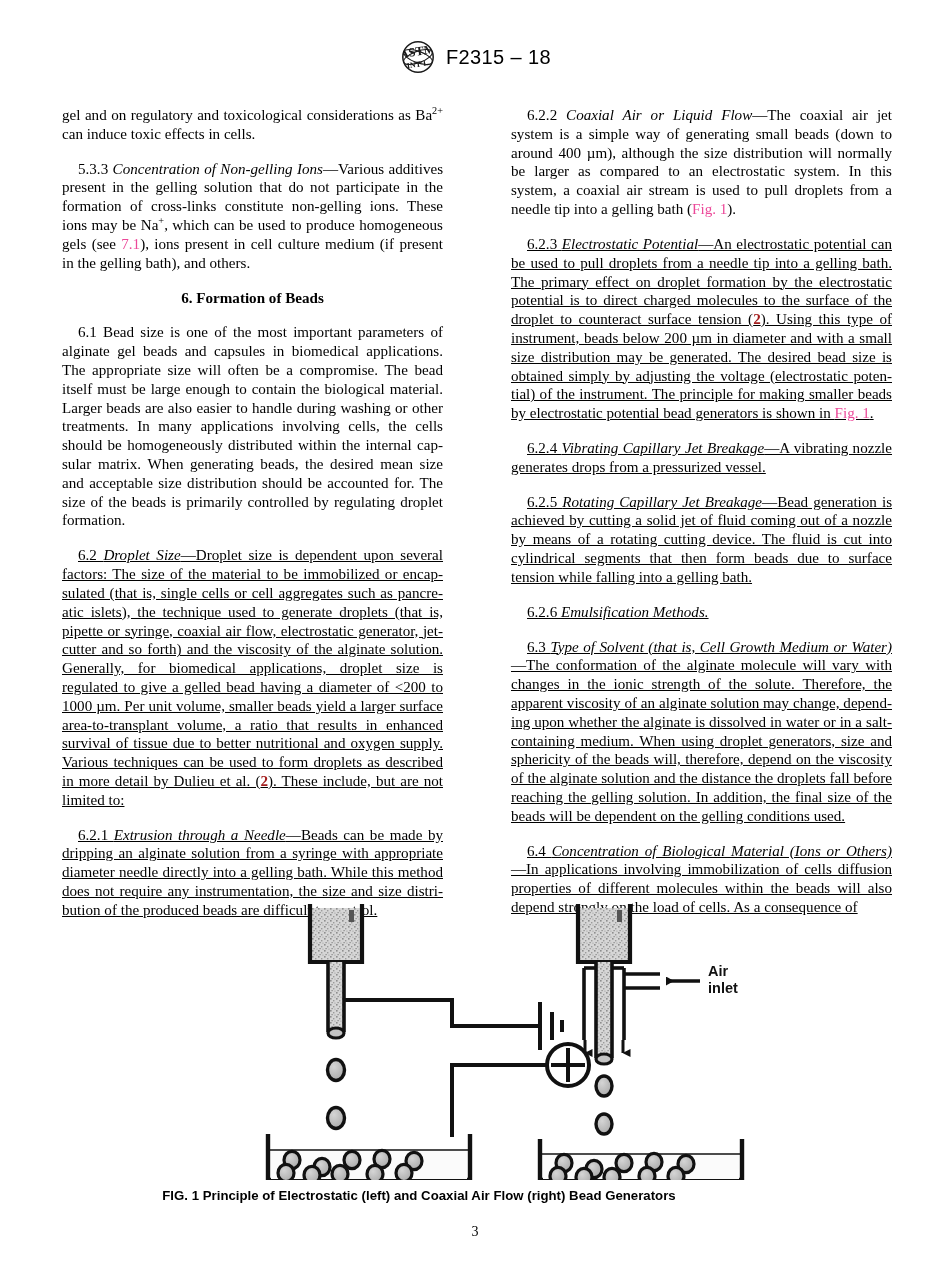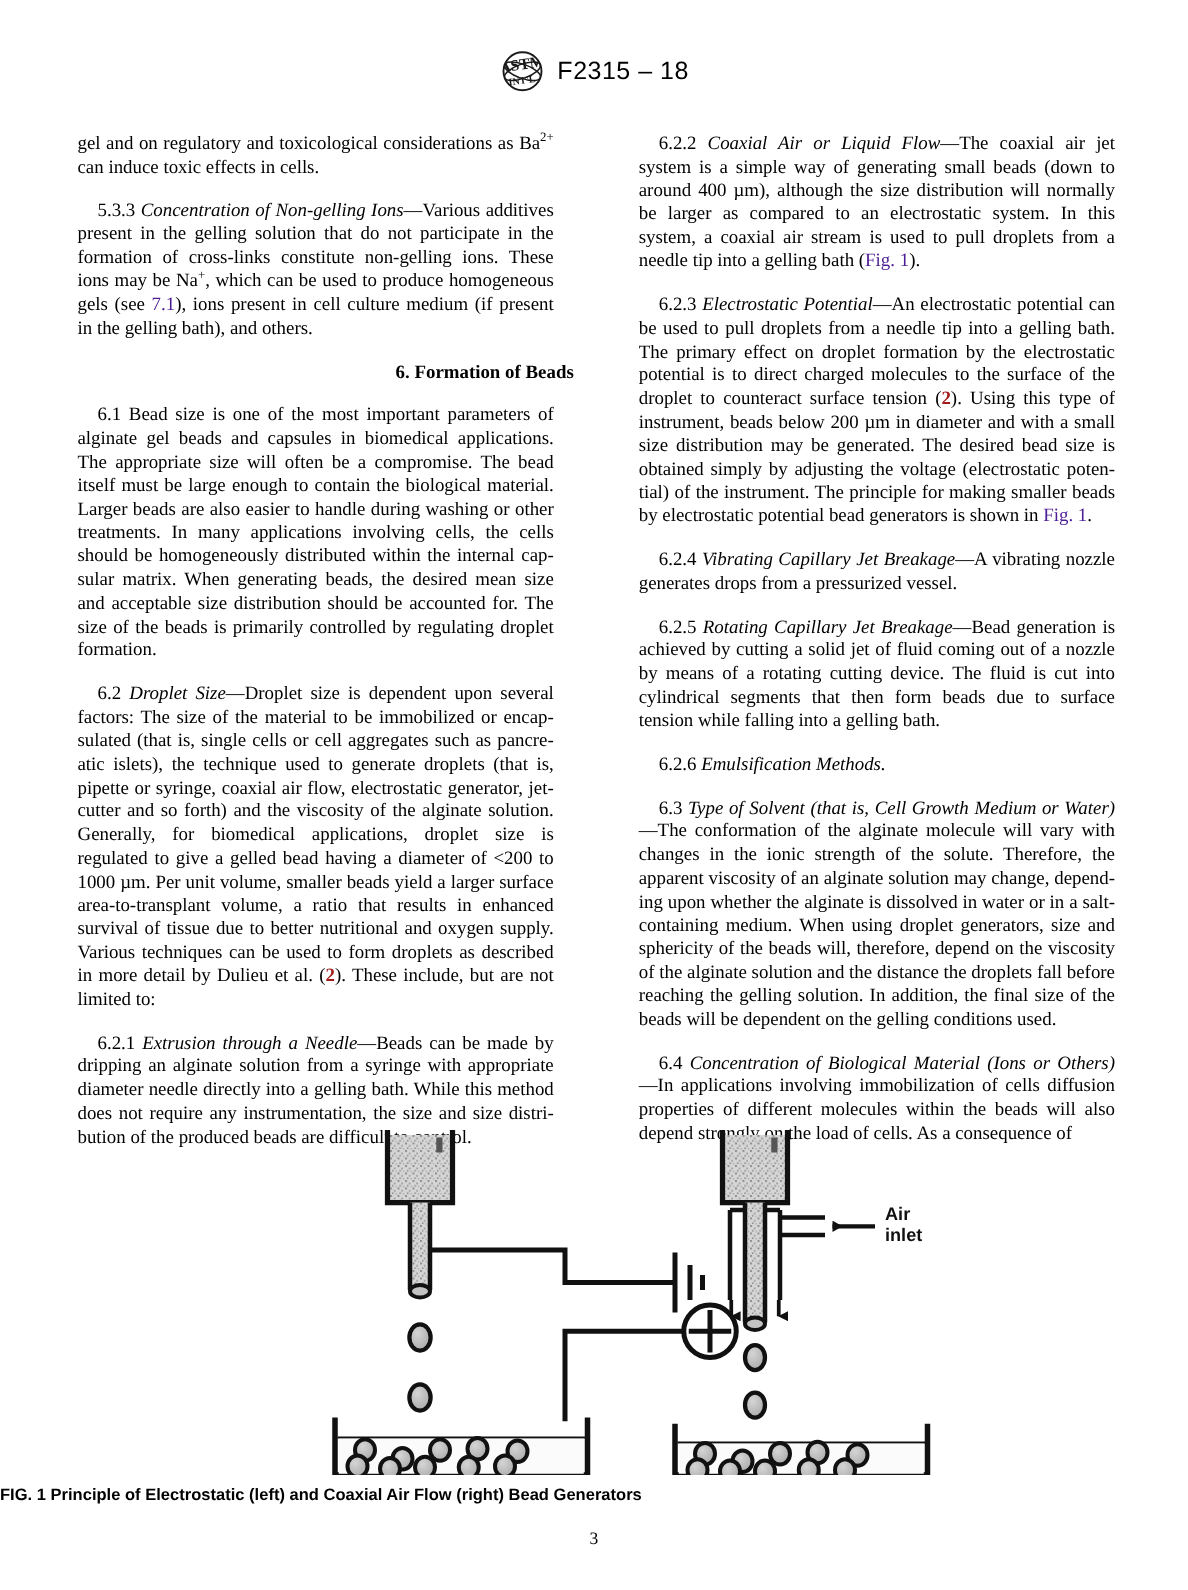--- a/index.html
+++ b/index.html
@@ -58,51 +58,52 @@
 
   p {
     margin: 16px;
     font-size: 15.1px;
     line-height: 1.247;
     text-align: justify;
     text-justify: inter-word;
     hyphens: manual;
   }
   p.indent { text-indent: 16px; }
-  p.spaced { margin-top: 8.5px; }
+  p.spaced { margin-top: 8.5px; text-decoration: underline; }
 
   h2.section-head {
     margin: 15px 0 6px 0;
     font-size: 15.1px;
     font-weight: bold;
     font-family: "Liberation Serif", "DejaVu Serif", serif;
-    text-align: right;
+    text-align: center;
     line-height: 1.25;
   }
   h2.section-head.first { margin-top: 16px; }
 
   .it { font-style: italic; }
-  .link { color: #4c1d95; }
+  .link { color: #ec4899; }
   .ref { color: #a31c1c; font-weight: bold; }
   sup { font-size: 0.68em; vertical-align: super; line-height: 0; }
 
   
   .figure-wrap {
     position: absolute;
     top: 890px;
     left: 0;
     width: 838px;
   }
   .figure-art {
     position: relative;
     width: 950px;
     height: 290px;
   }
   .figure-caption {
     margin-top: 8px;
+    text-align: center;
     font-family: "Liberation Sans", "DejaVu Sans", sans-serif;
     font-weight: bold;
     font-size: 13.2px;
     letter-spacing: 0.02px;
     color: #000;
   }
 
   
   .page-number {
     position: absolute;

